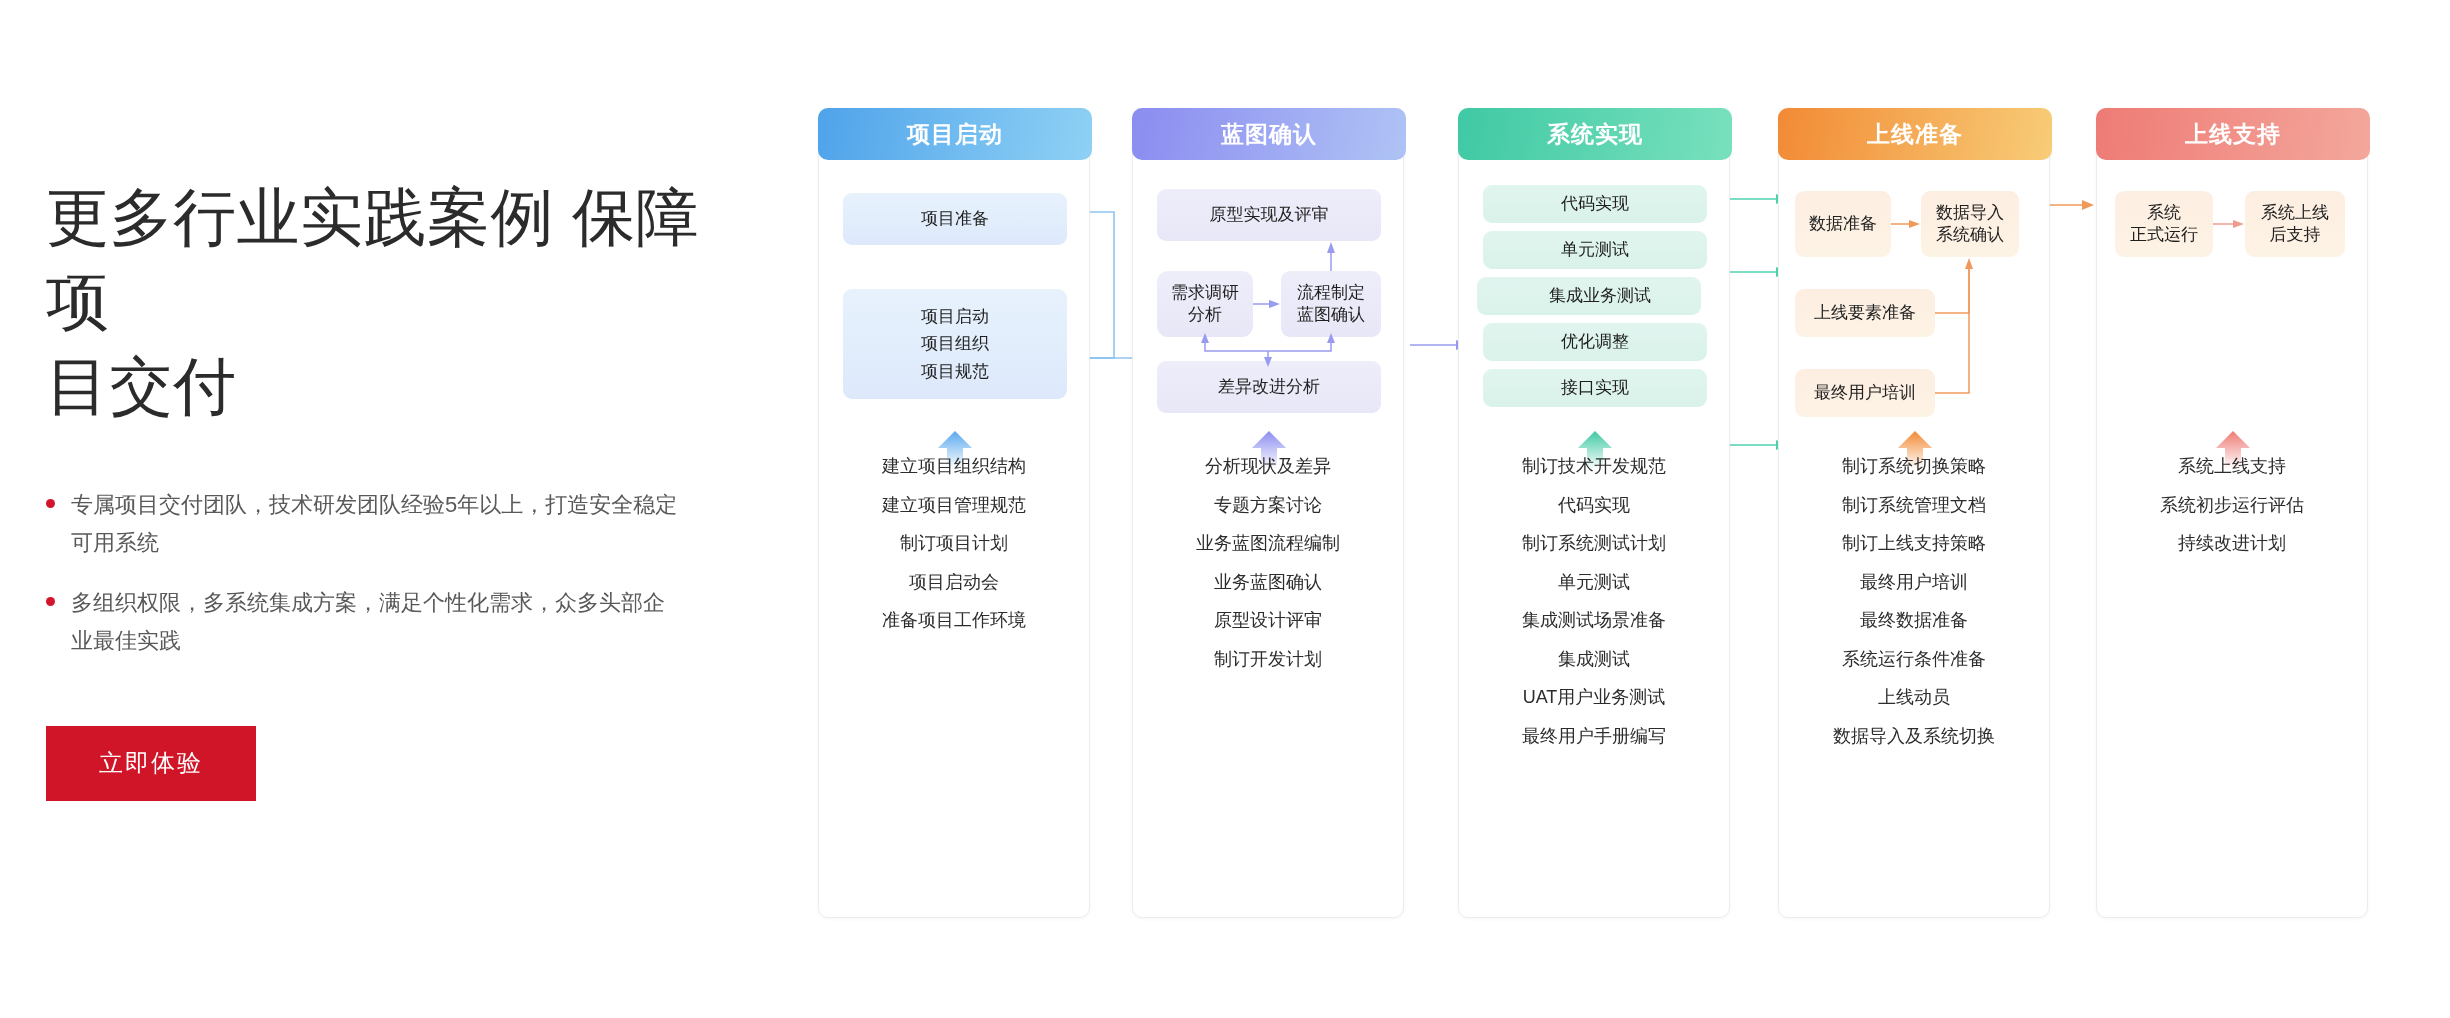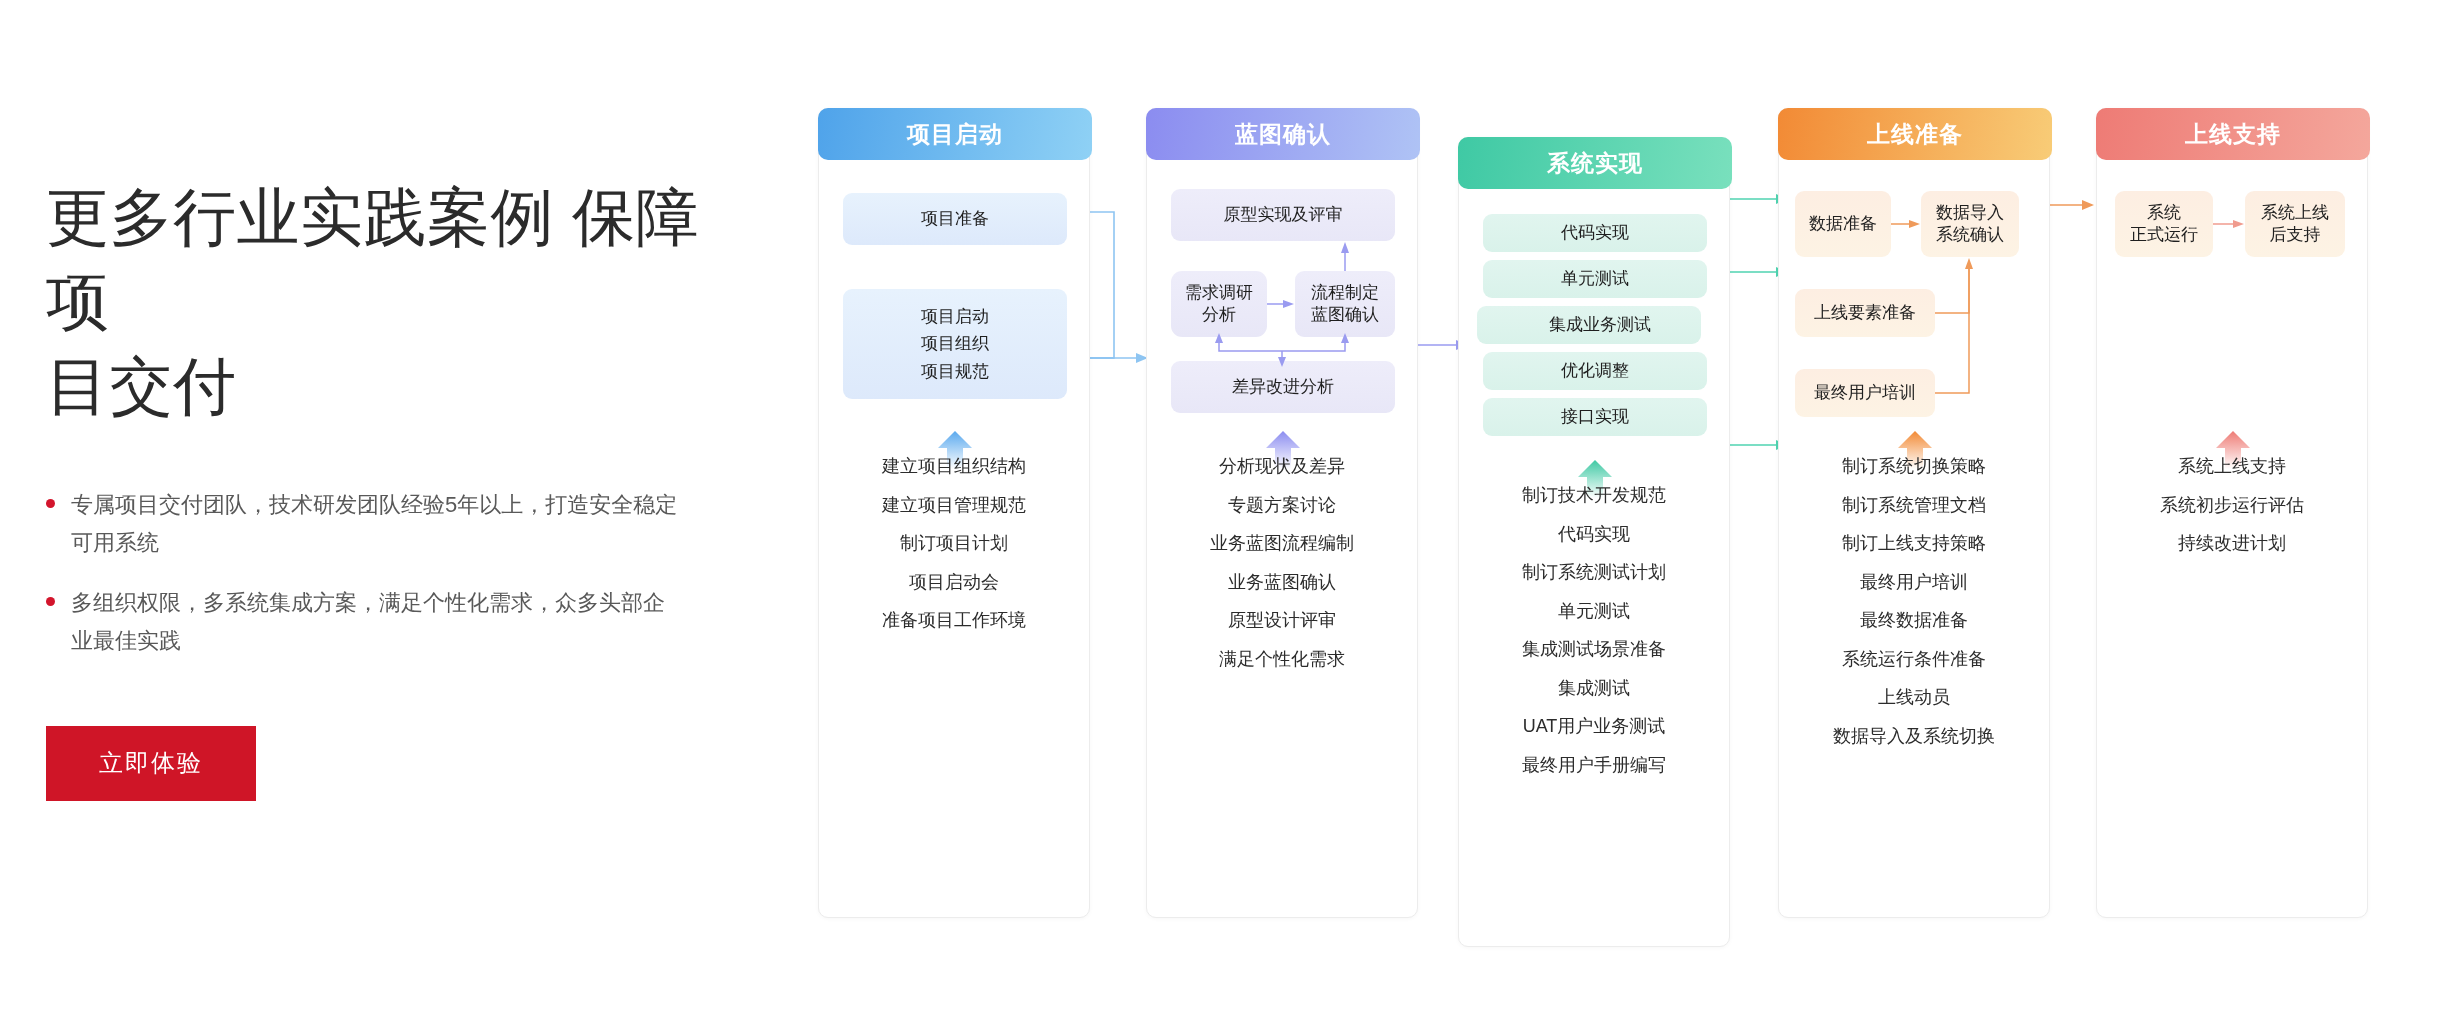--- a/index.html
+++ b/index.html
@@ -34,22 +34,22 @@
   }
 
   
   .flow { position: absolute; left: 818px; top: 108px; width: 1590px; height: 880px; }
   .col {
     position: absolute; top: 0; width: 272px; height: 810px;
     background: #ffffff; border: 1px solid #ececec; border-radius: 10px;
     box-shadow: 0 1px 4px rgba(0,0,0,0.035);
   }
   .col.c0 { left: 0px; }
-  .col.c1 { left: 328px; }
-  .col.c2 { left: 640px; margin-top: 29px; }
+  .col.c1 { left: 314px; }
+  .col.c2 { left: 640px; }
   .col.c3 { left: 960px; }
   .col.c4 { left: 1278px; }
 
   .col-head {
     position: absolute; left: -1px; top: -1px; width: 274px; height: 52px;
     border-radius: 10px; display: flex; align-items: center; justify-content: center;
     color: #ffffff; font-size: 23px; font-weight: 700; letter-spacing: 1px;
   }
   .c0 .col-head { background: linear-gradient(100deg, #4fa3ea 0%, #8fd1f5 100%); }
   .c1 .col-head { background: linear-gradient(100deg, #8b8cf0 0%, #afc3f5 100%); }
@@ -195,21 +195,21 @@
         </linearGradient>
           </defs>
         <polygon points="17,0 34,17 25,17 25,38 9,38 9,17 0,17" fill="url(#gp)"></polygon>
       </svg>
       <div class="tasklist">
         <div class="task">分析现状及差异</div>
         <div class="task">专题方案讨论</div>
         <div class="task">业务蓝图流程编制</div>
         <div class="task">业务蓝图确认</div>
         <div class="task">原型设计评审</div>
-        <div class="task">满足个性化需求</div>
+        <div class="task">制订开发计划</div>
       </div>
     </div>
 
     <div class="col c2">
       <div class="col-head">系统实现</div>
       <div class="diagram">
         <div class="node n-green" style="left:24px; top:24px; width:224px; height:38px;">代码实现</div>
         <div class="node n-green" style="left:24px; top:70px; width:224px; height:38px;">单元测试</div>
         <div class="node n-green" style="left:18px; top:116px; width:224px; height:38px;padding-left:28px;">集成业务测试</div>
         <div class="node n-green" style="left:24px; top:162px; width:224px; height:38px;">优化调整</div>

